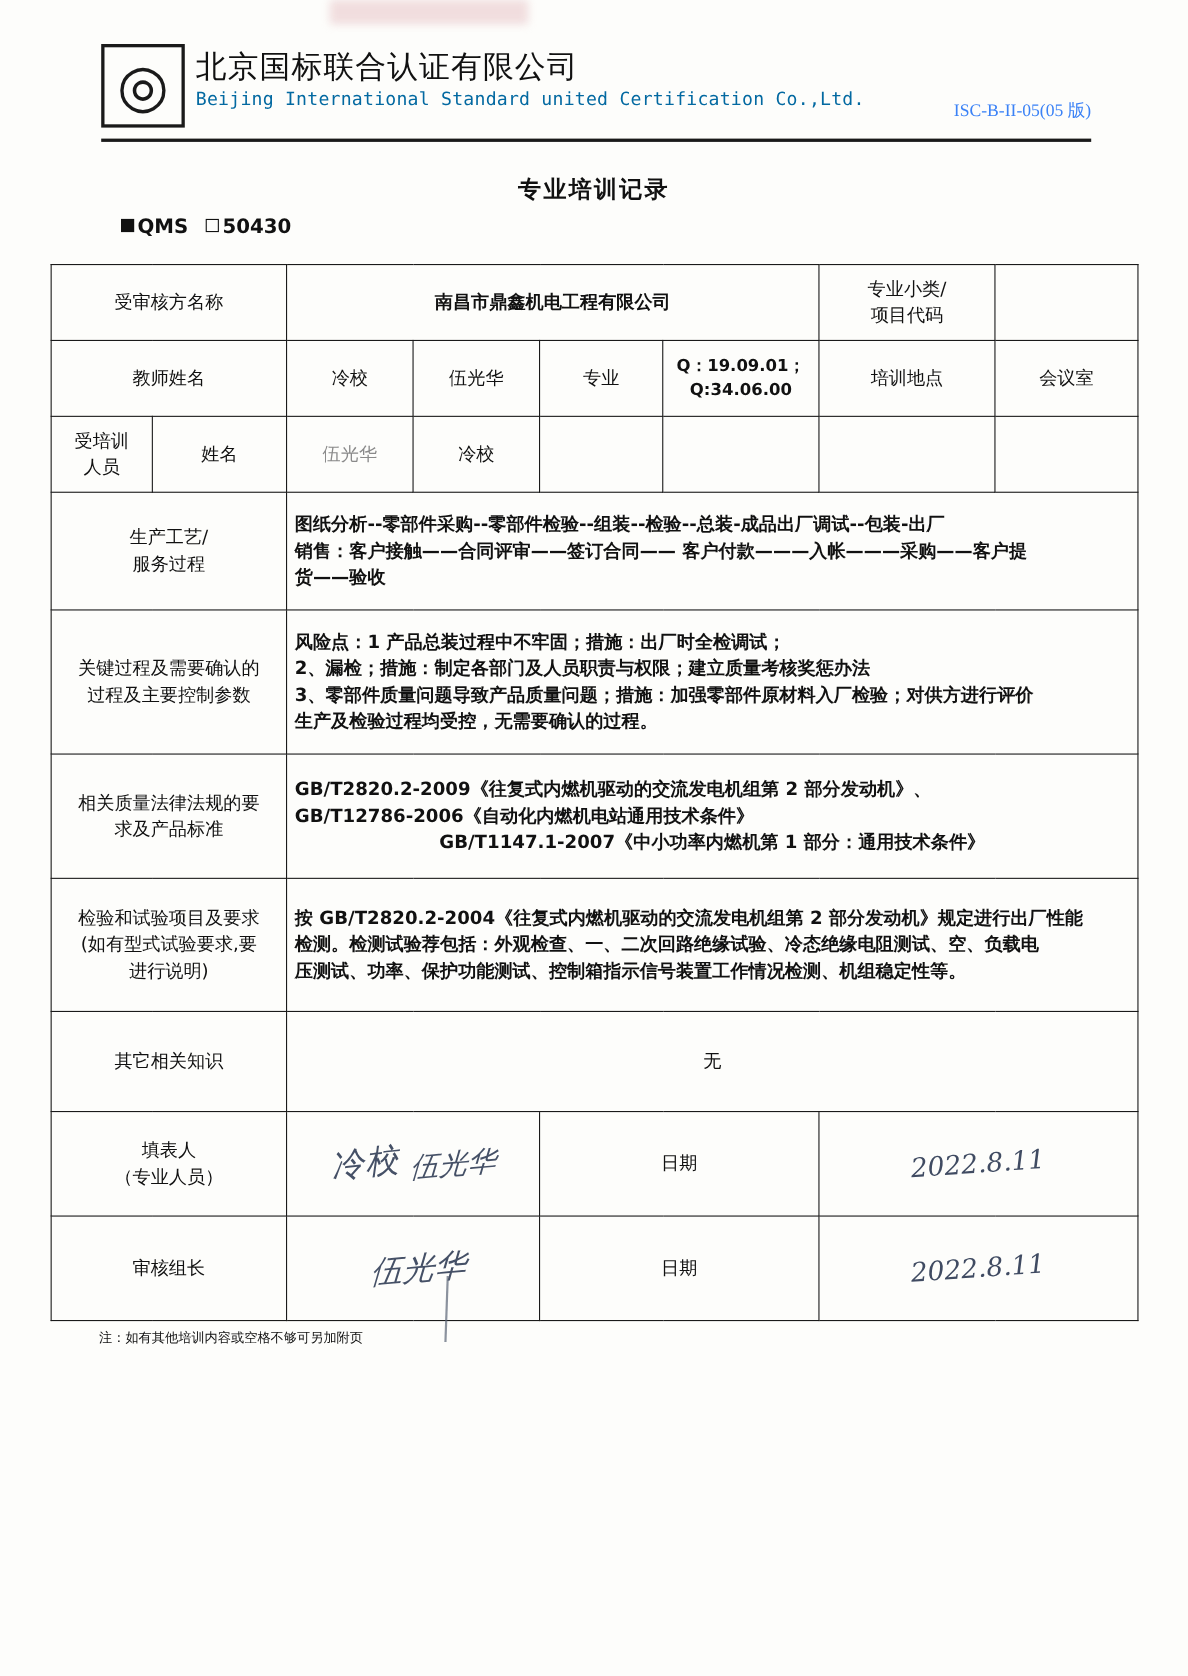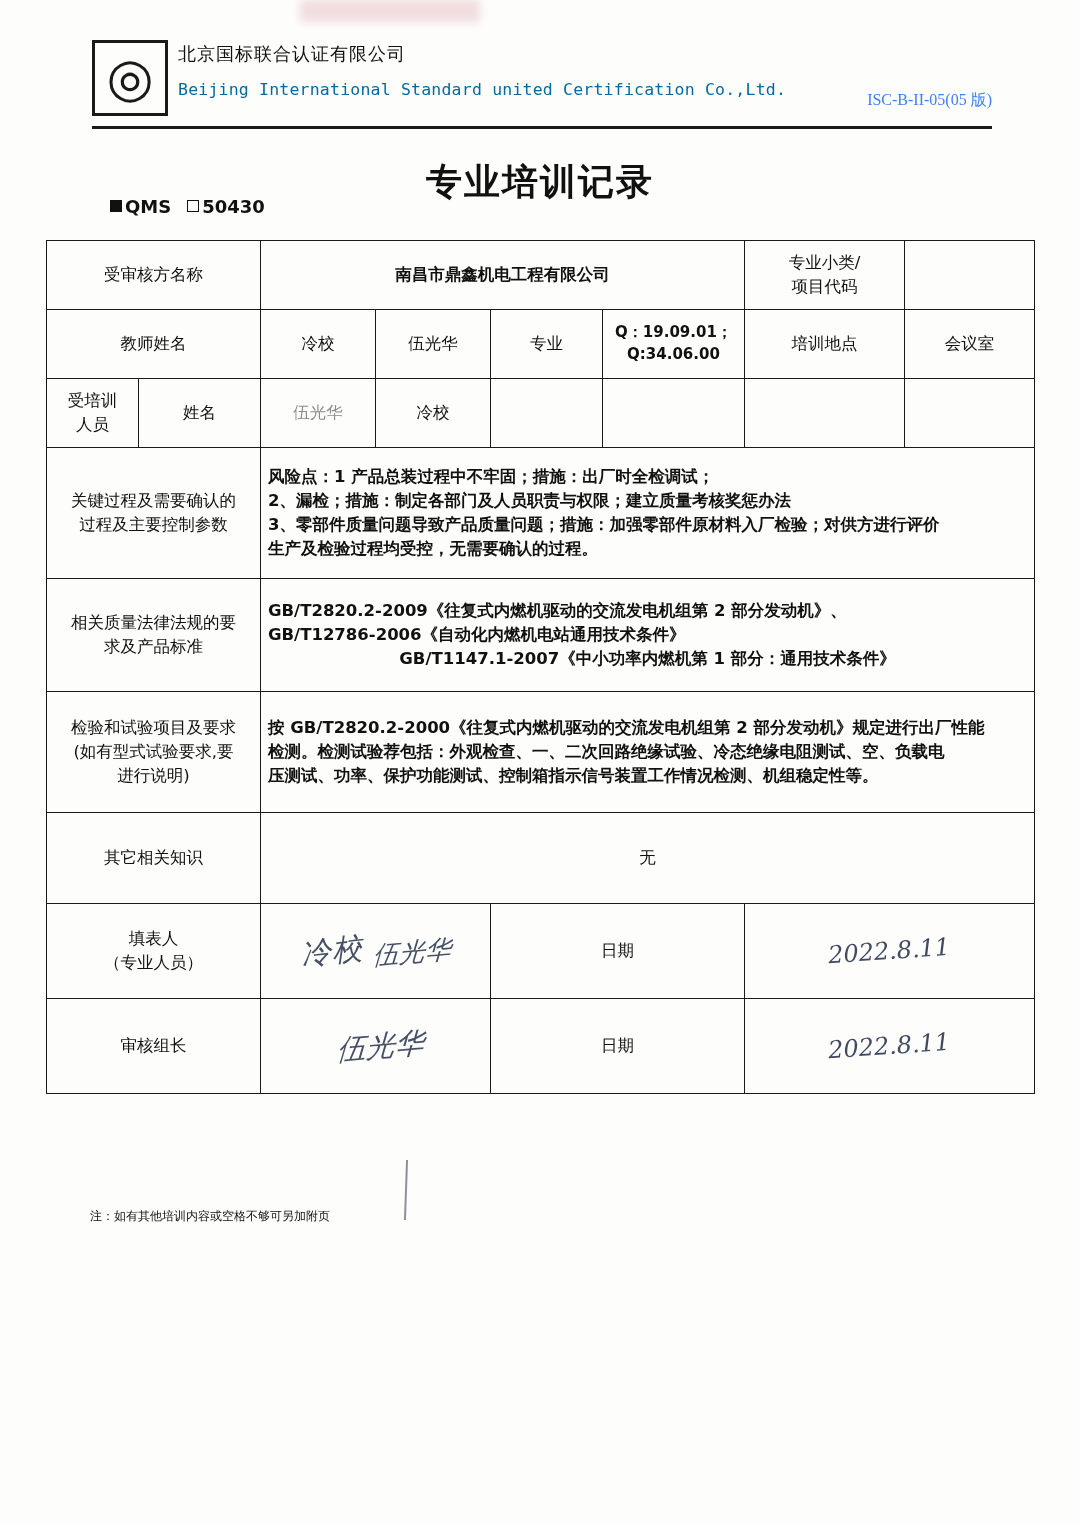--- a/index.html
+++ b/index.html
@@ -50,21 +50,21 @@
     justify-content: center;
     font-size: 54px;
     line-height: 1;
     font-family: "DejaVu Sans", sans-serif;
     color: #1a1a1a;
   }
   .company-cn {
     position: absolute;
     left: 86px;
     top: 4px;
-    font-size: 18px;
+    font-size: 28px;
     font-family: "DejaVu Sans", sans-serif;
     letter-spacing: 1px;
     color: #111;
   }
   .company-en {
     position: absolute;
     left: 86px;
     top: 42px;
     font-size: 16.5px;
     font-family: "DejaVu Sans Mono", monospace;
@@ -90,21 +90,21 @@
     background: #1a1a1a;
   }
 
   
   .doc-title {
     position: absolute;
     left: 0;
     top: 158px;
     width: 1080px;
     text-align: center;
-    font-size: 36px;
+    font-size: 21px;
     font-weight: bold;
     font-family: "DejaVu Sans", sans-serif;
     letter-spacing: 2px;
   }
   .scope-line {
     position: absolute;
     left: 94px;
     top: 196px;
     font-size: 18px;
     font-weight: bold;
@@ -283,20 +283,29 @@
 人员</td>
       <td class="label-cell tall-2">姓名</td>
       <td class="c-center tall-2 gray-text">伍光华</td>
       <td class="c-center tall-2">冷校</td>
       <td class="c-center tall-2"></td>
       <td class="c-center tall-2"></td>
       <td class="c-center tall-2"></td>
       <td class="c-center tall-2"></td>
     </tr>
 
+    <tr>
+      <td class="label-cell" style="white-space:pre-line; height:96px;" colspan="2">生产工艺/
+服务过程</td>
+      <td class="body-cell" colspan="6">
+        <div>图纸分析--零部件采购--零部件检验--组装--检验--总装-成品出厂调试--包装-出厂</div>
+        <div>销售：客户接触——合同评审——签订合同——  客户付款———入帐———采购——客户提</div>
+        <div>货——验收</div>
+      </td>
+    </tr>
 
     <tr>
       <td class="label-cell" style="white-space:pre-line; height:120px;margin-left:24px;" colspan="2">关键过程及需要确认的
 过程及主要控制参数</td>
       <td class="body-cell" colspan="6">
         <div>风险点：1 产品总装过程中不牢固；措施：出厂时全检调试；</div>
         <div>2、漏检；措施：制定各部门及人员职责与权限；建立质量考核奖惩办法</div>
         <div>3、零部件质量问题导致产品质量问题；措施：加强零部件原材料入厂检验；对供方进行评价</div>
         <div>生产及检验过程均受控，无需要确认的过程。</div>
       </td>
@@ -310,21 +319,21 @@
         <div>GB/T12786-2006《自动化内燃机电站通用技术条件》</div>
         <div style="text-align:center;">GB/T1147.1-2007《中小功率内燃机第 1 部分：通用技术条件》</div>
       </td>
     </tr>
 
     <tr>
       <td class="label-cell" style="white-space:pre-line; height:110px;" colspan="2">检验和试验项目及要求
 (如有型式试验要求,要
 进行说明)</td>
       <td class="body-cell" colspan="6">
-        <div>按 GB/T2820.2-2000《往复式内燃机驱动的交流发电机组第 2 部分发动机》规定进行出厂性能</div>
+        <div>按 GB/T2820.2-2004《往复式内燃机驱动的交流发电机组第 2 部分发动机》规定进行出厂性能</div>
         <div>检测。检测试验荐包括：外观检查、一、二次回路绝缘试验、冷态绝缘电阻测试、空、负载电</div>
         <div>压测试、功率、保护功能测试、控制箱指示信号装置工作情况检测、机组稳定性等。</div>
       </td>
     </tr>
 
     <tr>
       <td class="label-cell" style="height:80px;" colspan="2">其它相关知识</td>
       <td class="c-center" colspan="6">无</td>
     </tr>
 

